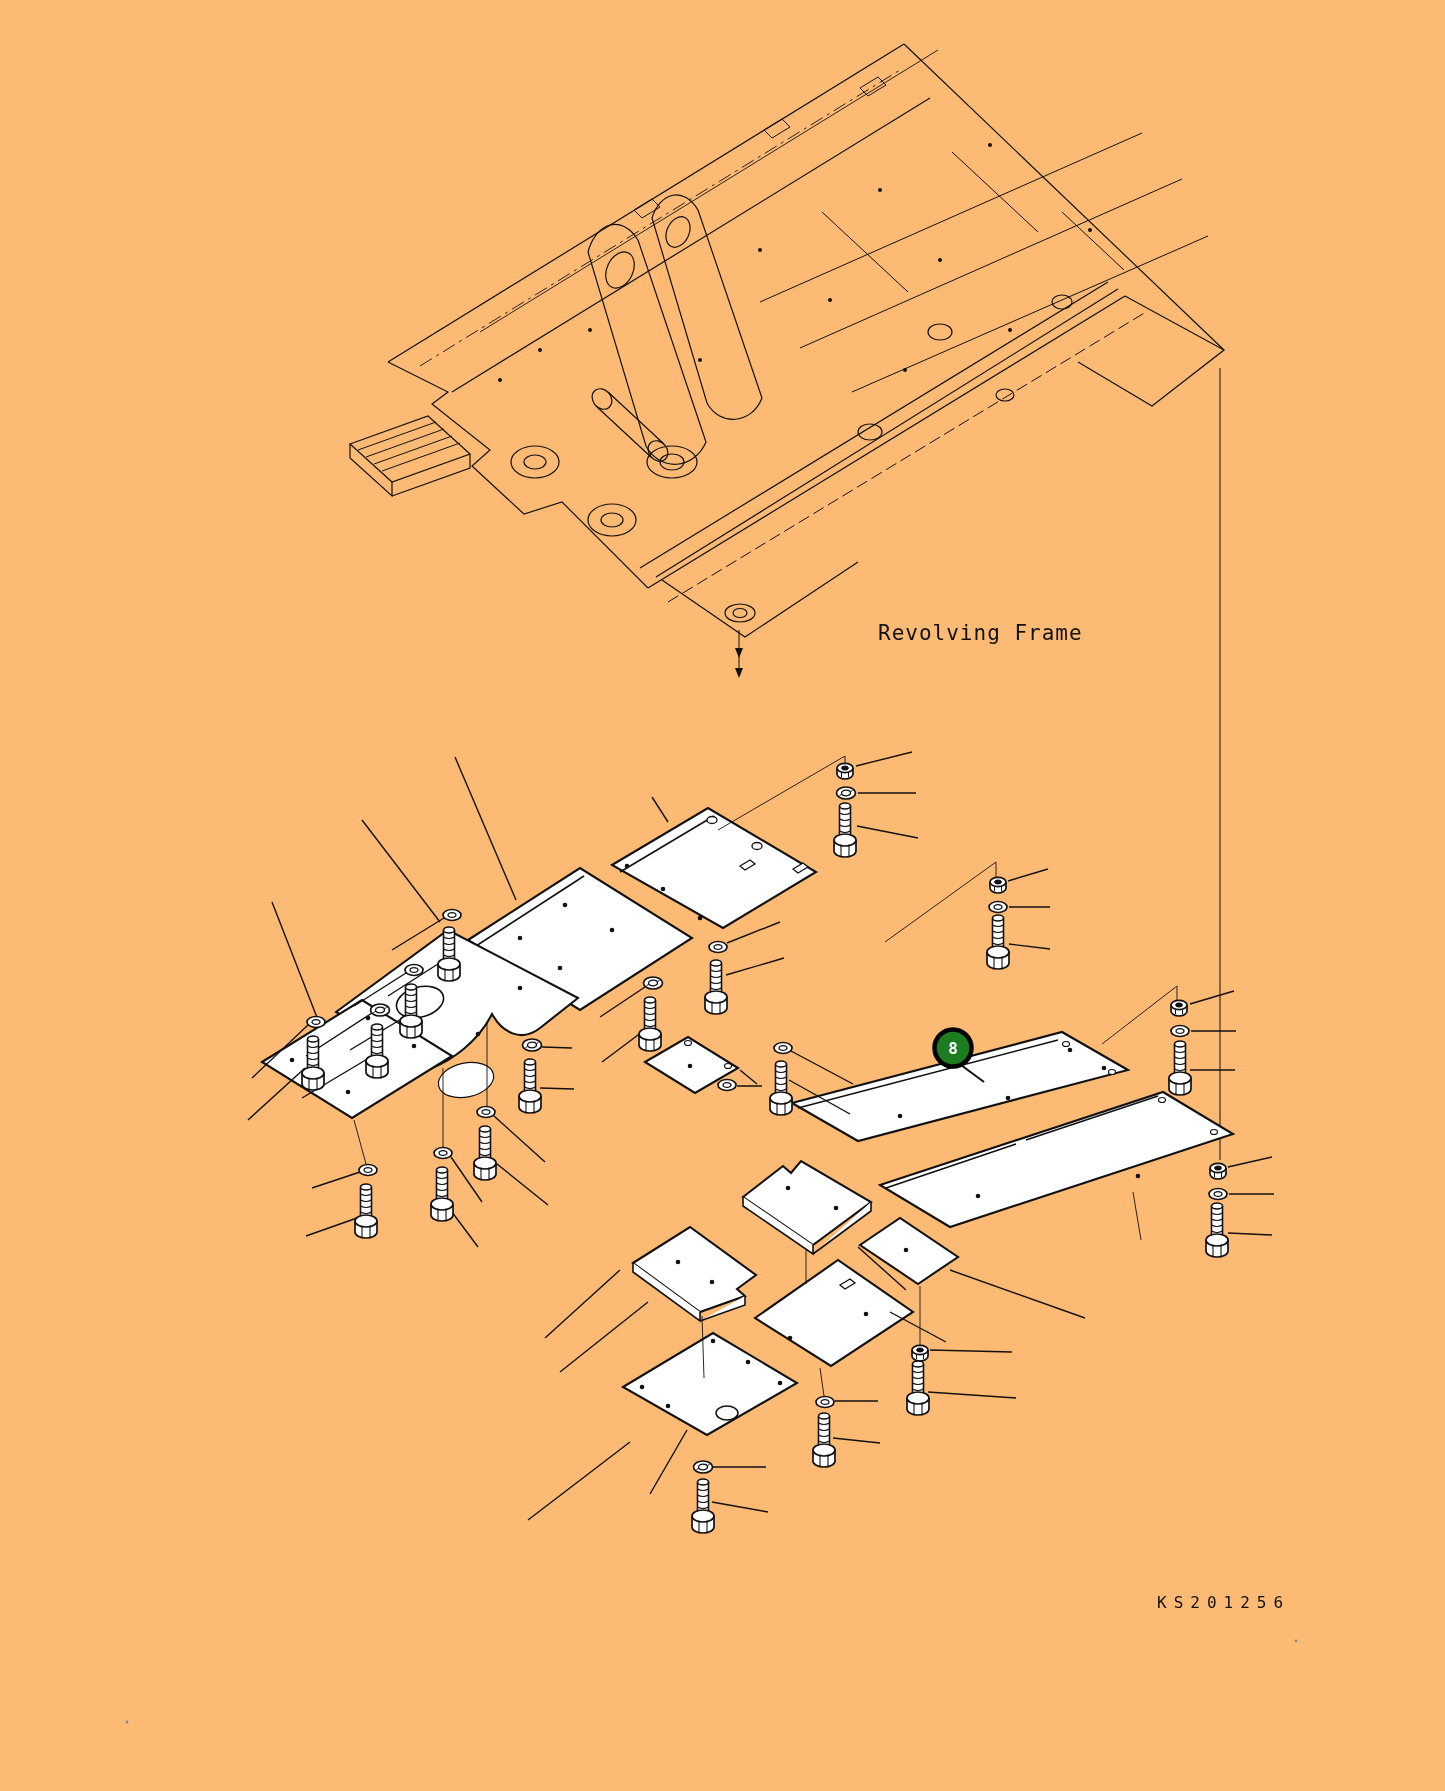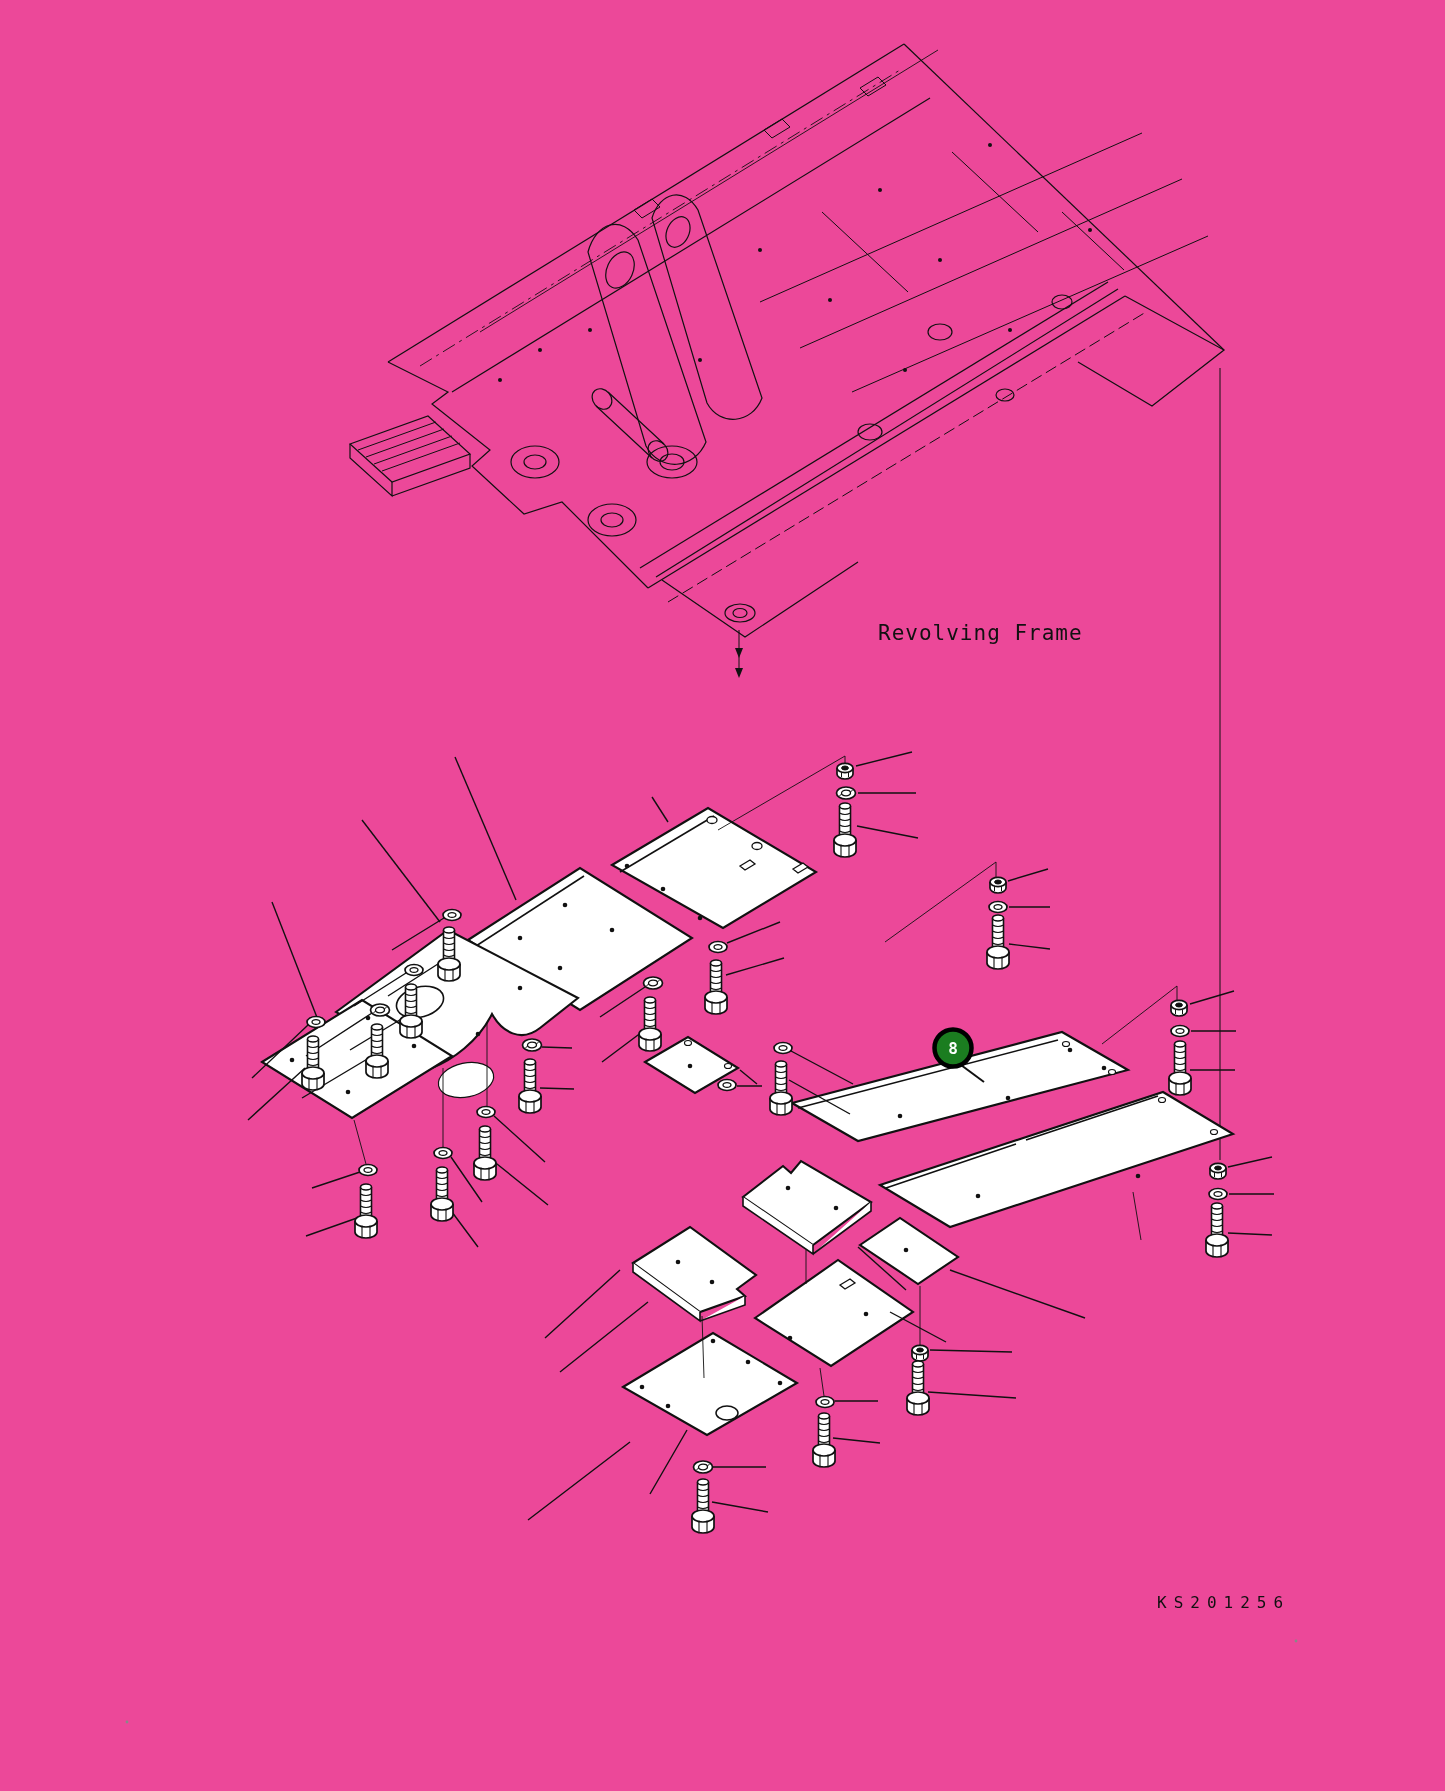--- a/index.html
+++ b/index.html
@@ -1,16 +1,16 @@
 <!DOCTYPE html>
 <html><head>
 <meta charset="utf-8">
 <style>
   html,body{margin:0;padding:0;background:#fff;}
-  .page{position:relative;width:1445px;height:1791px;background:#ec4899;overflow:hidden;
+  .page{position:relative;width:1445px;height:1791px;background:#fdba74;overflow:hidden;
         font-family:"DejaVu Sans Mono","Liberation Mono",monospace;}
   .page svg{position:absolute;left:0;top:0;}
   svg text{font-family:"DejaVu Sans Mono","Liberation Mono",monospace;fill:#111;}
   .lbl{font-size:21px;letter-spacing:1px;}
   .code{font-size:16px;letter-spacing:7px;}
   .callout-num{font-size:16px;font-weight:bold;fill:#fff;}
 </style>
 </head>
 <body>
 

